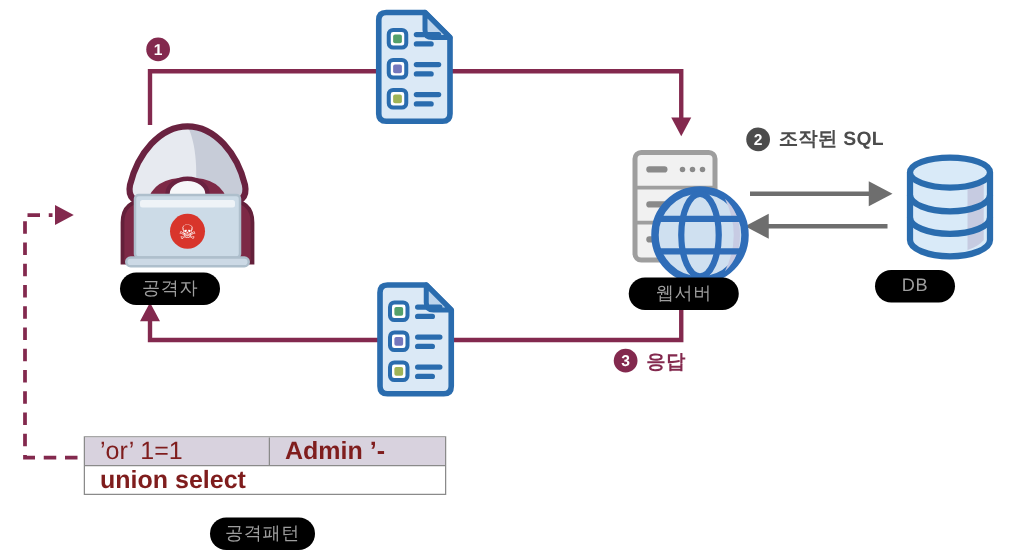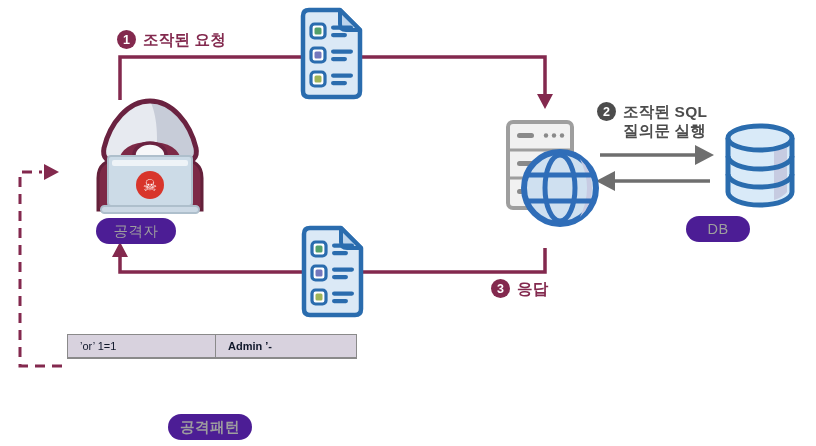--- a/index.html
+++ b/index.html
@@ -14,30 +14,30 @@
   }
   .step .badge{
     flex:0 0 auto;width:19px;height:19px;border-radius:50%;
     color:#fff;font-size:12.5px;font-weight:700;
     display:flex;align-items:center;justify-content:center;margin-top:0px;
   }
   .step.maroon{color:#83294e;}
   .step.maroon .badge{background:#83294e;}
   .step.dark{color:#4c4c4c;}
   .step.dark .badge{background:#4c4c4c;}
-  .step .lines{display:flex;flex-direction:column;line-height:19px;}
+  .step .lines{display:flex;flex-direction:row;line-height:19px;}
   .pill{
     position:absolute;height:26px;line-height:26px;border-radius:13px;
-    background:#4c1d95;color:#9e9e9e;font-size:14.5px;text-align:center;
+    background:#000000;color:#9e9e9e;font-size:14.5px;text-align:center;
     letter-spacing:.5px;
   }
   .ptable{
-    position:absolute;left:67px;top:334px;width:288px;
+    position:absolute;left:67px;top:349px;width:288px;
     border:1.5px solid #8a8a8a;background:#fff;
-    font-size:11px;color:#0f172a;
+    font-size:20px;color:#7f1d1d;
   }
   .ptable .row{display:flex;}
   .ptable .row.header .cell{background:#d8d2de;}
   .ptable .row.header{border-bottom:1.5px solid #8a8a8a;}
   .ptable .cell{
     height:22px;line-height:22px;padding:0 0 0 12px;box-sizing:border-box;
     white-space:nowrap;overflow:hidden;
   }
   .ptable .cell.c1{width:148px;border-right:1.5px solid #8a8a8a;}
   .ptable .cell.c2{flex:1;font-weight:bold;}
@@ -132,42 +132,42 @@
       <path d="M46,20 V74 Q55,71 59,66 V16 Q53,19 46,20 Z" fill="#c6cbe1"></path>
       <path d="M0,30 A32,13 0 0 0 64,30" fill="none" stroke="#2a6cae" stroke-width="5"></path>
       <path d="M0,48 A32,13 0 0 0 64,48" fill="none" stroke="#2a6cae" stroke-width="5"></path>
       <path d="M0,12 V66 A32,13 0 0 0 64,66 V12" fill="none" stroke="#2a6cae" stroke-width="5"></path>
       <ellipse cx="32" cy="12" rx="32" ry="12" fill="#d9eaf8" stroke="#2a6cae" stroke-width="5"></ellipse>
     </g>
   </svg>
 
   <div class="step maroon" style="left:117px;top:30px;">
     <span class="badge">1</span>
-    <span>조작된 요청</span>
   </div>
 
   <div class="step dark" style="left:597px;top:102px;">
     <span class="badge">2</span>
     <span class="lines">
       <span>조작된 SQL</span>
-      <span>질의문 실행</span>
     </span>
   </div>
 
   <div class="step maroon" style="left:491px;top:279px;">
     <span class="badge">3</span>
     <span>응답</span>
   </div>
 
   <div class="pill" style="left:96px;top:218px;width:80px;">공격자</div>
-  <div class="pill" style="left:686px;top:216px;width:64px;">DB</div>
-  <div class="pill" style="left:168px;top:414px;width:84px;font-weight:bold;">공격패턴</div>
+  <div class="pill" style="left:503px;top:222px;width:88px;">웹서버</div>
+  <div class="pill" style="left:700px;top:216px;width:64px;">DB</div>
+  <div class="pill" style="left:168px;top:414px;width:84px;">공격패턴</div>
 
   <div class="ptable">
     <div class="row header">
       <div class="cell c1">’or’ 1=1</div>
       <div class="cell c2">Admin ’-</div>
     </div>
     <div class="row">
+      <div class="cell c2">union select</div>
     </div>
   </div>
 
 </div>
 
 </body></html>

